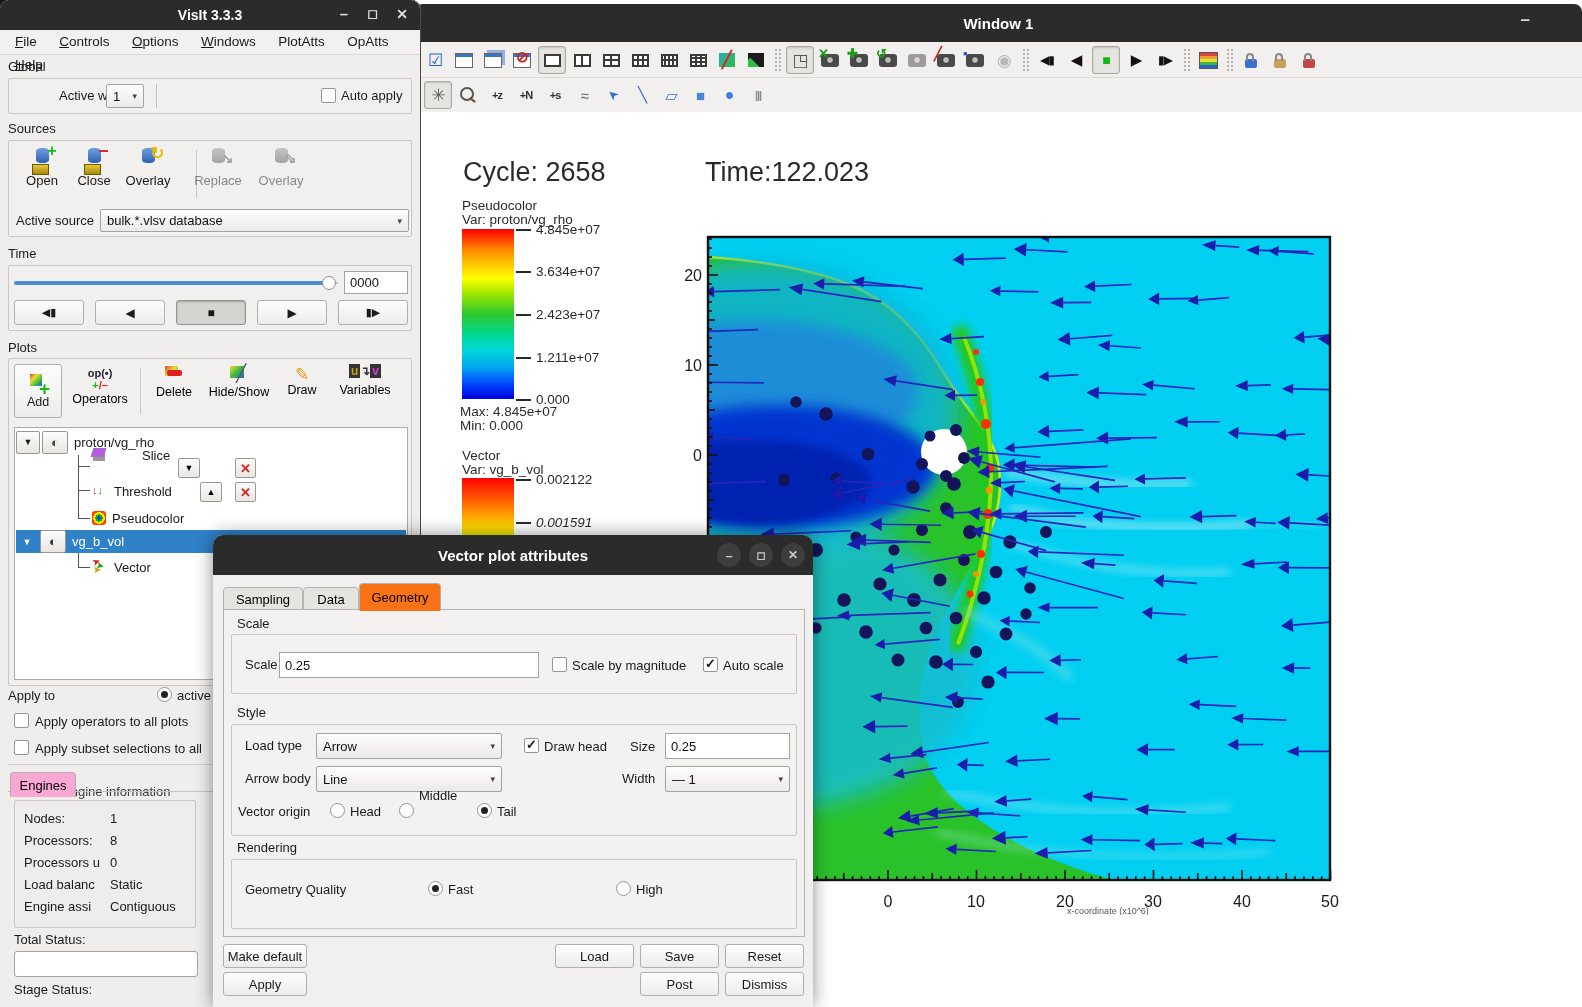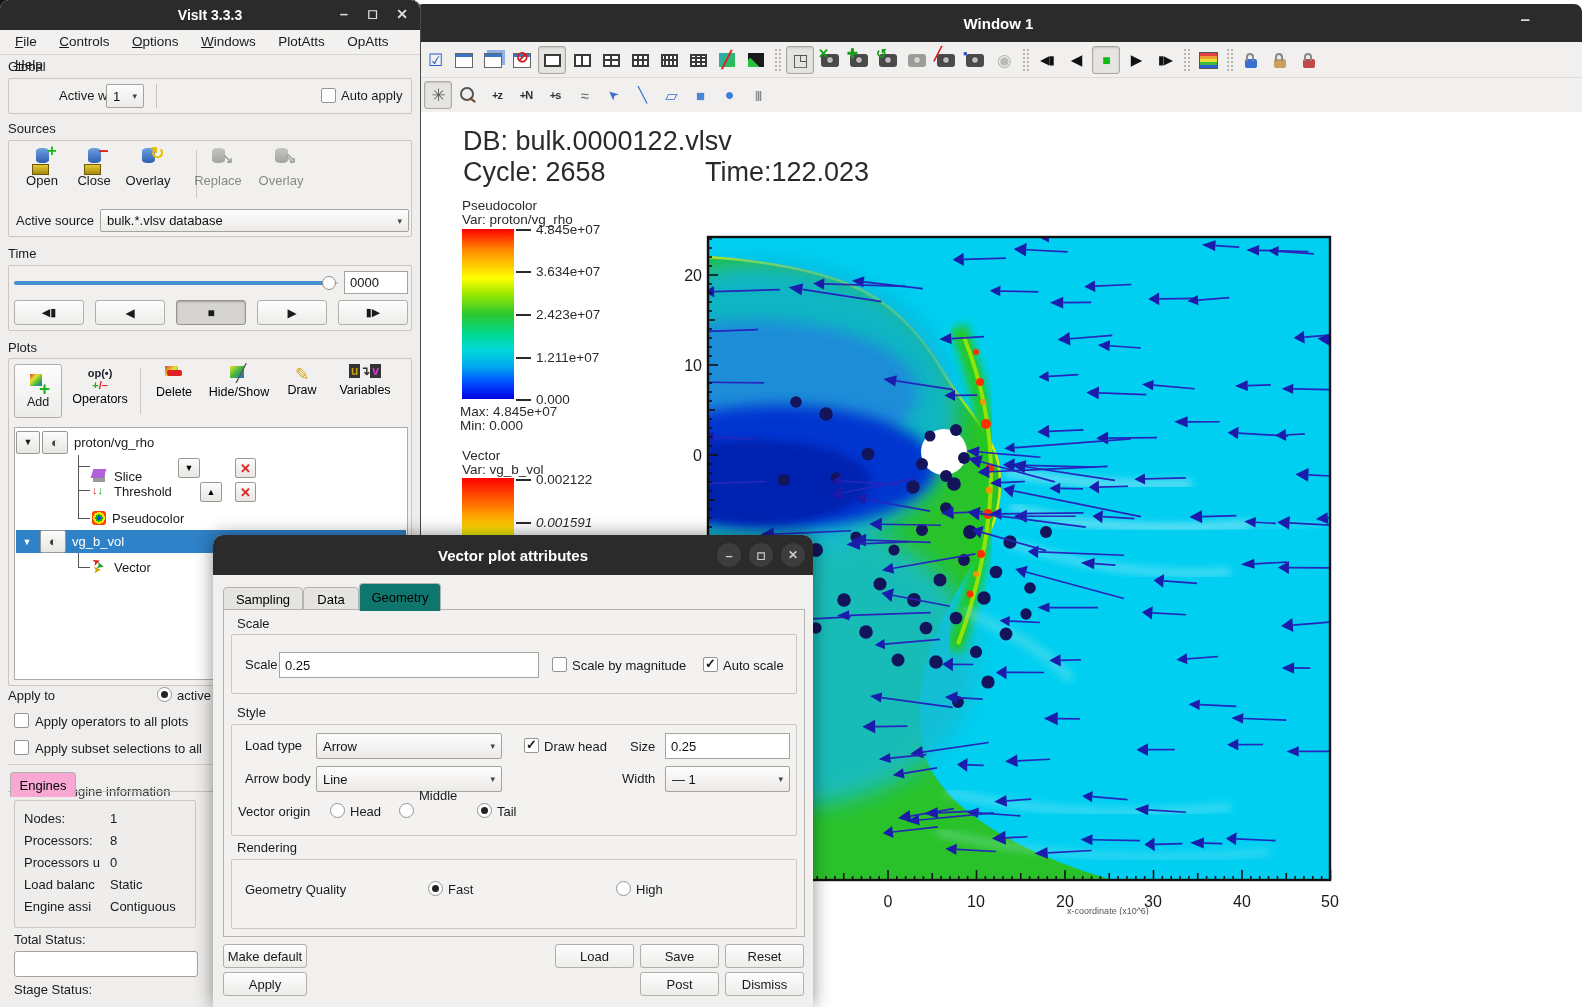--- a/index.html
+++ b/index.html
@@ -254,21 +254,20 @@
         <div class="tbtn">
           <span style="color: rgb(58, 127, 216); font-size: 16px; font-weight: normal; letter-spacing: -1px;">●</span>
         </div>
         <div class="tbtn">
           <span style="color: rgb(136, 136, 136); font-size: 11px; font-weight: bold; letter-spacing: -1px;">|||</span>
         </div>
       </div>
 
     <div class="abs" style="left:0;top:112px;width:1167px;height:895px;background:#fff;">
 
-      <div class="ann" style="left:48px;top:14px;font-size:27px;">DB: bulk.0000122.vlsv</div>
       <div class="ann" style="left:48px;top:45px;font-size:27px;">Cycle: 2658</div>
       <div class="ann" style="left:290px;top:45px;font-size:27px;">Time:122.023</div>
 
       <div class="ann" style="left:47px;top:86px;font-size:13.5px;">Pseudocolor</div>
       <div class="ann" style="left:47px;top:100px;font-size:13.5px;">Var: proton/vg_rho</div>
       <div class="abs" style="left:47px;top:117px;width:52px;height:170px;
                   background:linear-gradient(to bottom,#ff0000 0%,#ff9000 13%,#ffff00 29%,#9ee800 38%,#2cc82c 50%,#00d890 62%,#00d8d8 71%,#00a8f0 81%,#0048ff 91%,#0000e0 100%);"></div>
       <div class="legend-tick" style="left:101px;top:110px;">
         <div class="dash"></div>
           <span>4.845e+07</span>
@@ -1160,21 +1159,21 @@
     <div class="abs" style="left:14px;top:427px;width:394px;height:253px;background:#fff;border:1px solid #aeaca8;box-sizing:border-box;"></div>
     <div class="treerow" style="left:16px;top:430px;width:390px;height:24px;">
       <span class="minibtn" style="width:22px;height:21px;font-size:9px;">▼</span>
       <span class="minibtn" style="width:24px;height:21px;margin-left:2px;font-size:13px;color:#444;">◐</span>
       <span style="margin-left:6px;">proton/vg_rho</span>
       </div>
     <div class="abs" style="left:78px;top:455px;width:1px;height:64px;background:#555;"></div>
     <div class="abs" style="left:78px;top:466px;width:12px;height:1px;background:#555;"></div>
     <div class="abs" style="left:78px;top:490px;width:12px;height:1px;background:#555;"></div>
     <div class="abs" style="left:78px;top:518px;width:12px;height:1px;background:#555;"></div>
-    <div class="treerow" style="left:92px;top:465px;height:22px;">
+    <div class="treerow" style="left:92px;top:444px;height:22px;gap:28px;">
       <span style="width:16px;height:14px;position:relative;display:inline-block;">
         <span style="position:absolute;left:1px;top:2px;width:12px;height:11px;background:#9a9a9a;"></span>
         <span style="position:absolute;left:0px;top:0px;width:13px;height:9px;background:#b060d8;transform:skewX(-18deg);"></span>
         </span>
       <span style="margin-left:6px;">Slice</span>
       </div>
     <span class="minibtn" style="position:absolute;left:178px;top:458px;width:20px;height:18px;font-size:9px;">▼</span>
     <span class="minibtn" style="position:absolute;left:235px;top:458px;width:19px;height:18px;color:#e02020;font-weight:bold;font-size:13px;">✕</span>
     <div class="treerow" style="left:92px;top:480px;height:22px;">
       <span style="width:16px;height:14px;display:inline-block;font-size:11px;font-weight:bold;">
@@ -1248,21 +1247,21 @@
     </div>
 
     <div class="abs" style="left:10px;top:52px;width:78px;height:22px;background:#e6e4e0;border:1px solid #b5b3af;border-radius:4px 4px 0 0;
                 display:flex;align-items:center;justify-content:center;font-size:13px;">
       <span>Sampling</span>
       </div>
     <div class="abs" style="left:90px;top:52px;width:54px;height:22px;background:#e6e4e0;border:1px solid #b5b3af;border-radius:4px 4px 0 0;
                 display:flex;align-items:center;justify-content:center;font-size:13px;">
       <span>Data</span>
       </div>
-    <div class="abs" style="left:146px;top:48px;width:80px;height:27px;background:#0f766e;border:1px solid #b5b3af;border-bottom:none;border-radius:4px 4px 0 0;
+    <div class="abs" style="left:146px;top:48px;width:80px;height:27px;background:#f97316;border:1px solid #b5b3af;border-bottom:none;border-radius:4px 4px 0 0;
                 display:flex;align-items:center;justify-content:center;font-size:13px;z-index:2;">
       <span>Geometry</span>
       </div>
     <div class="abs" style="left:10px;top:74px;width:582px;height:328px;background:#f2f1ef;border:1px solid #b5b3af;box-sizing:border-box;"></div>
 
     <div class="sect" style="left:24px;top:81px;">Scale</div>
     <div class="gbox" style="left:18px;top:99px;width:566px;height:60px;background:#f3f2f0;"></div>
     <div class="lbl" style="left:32px;top:122px;">Scale</div>
     <div class="input" style="left:66px;top:117px;width:260px;height:26px;">
       <span>0.25</span>

